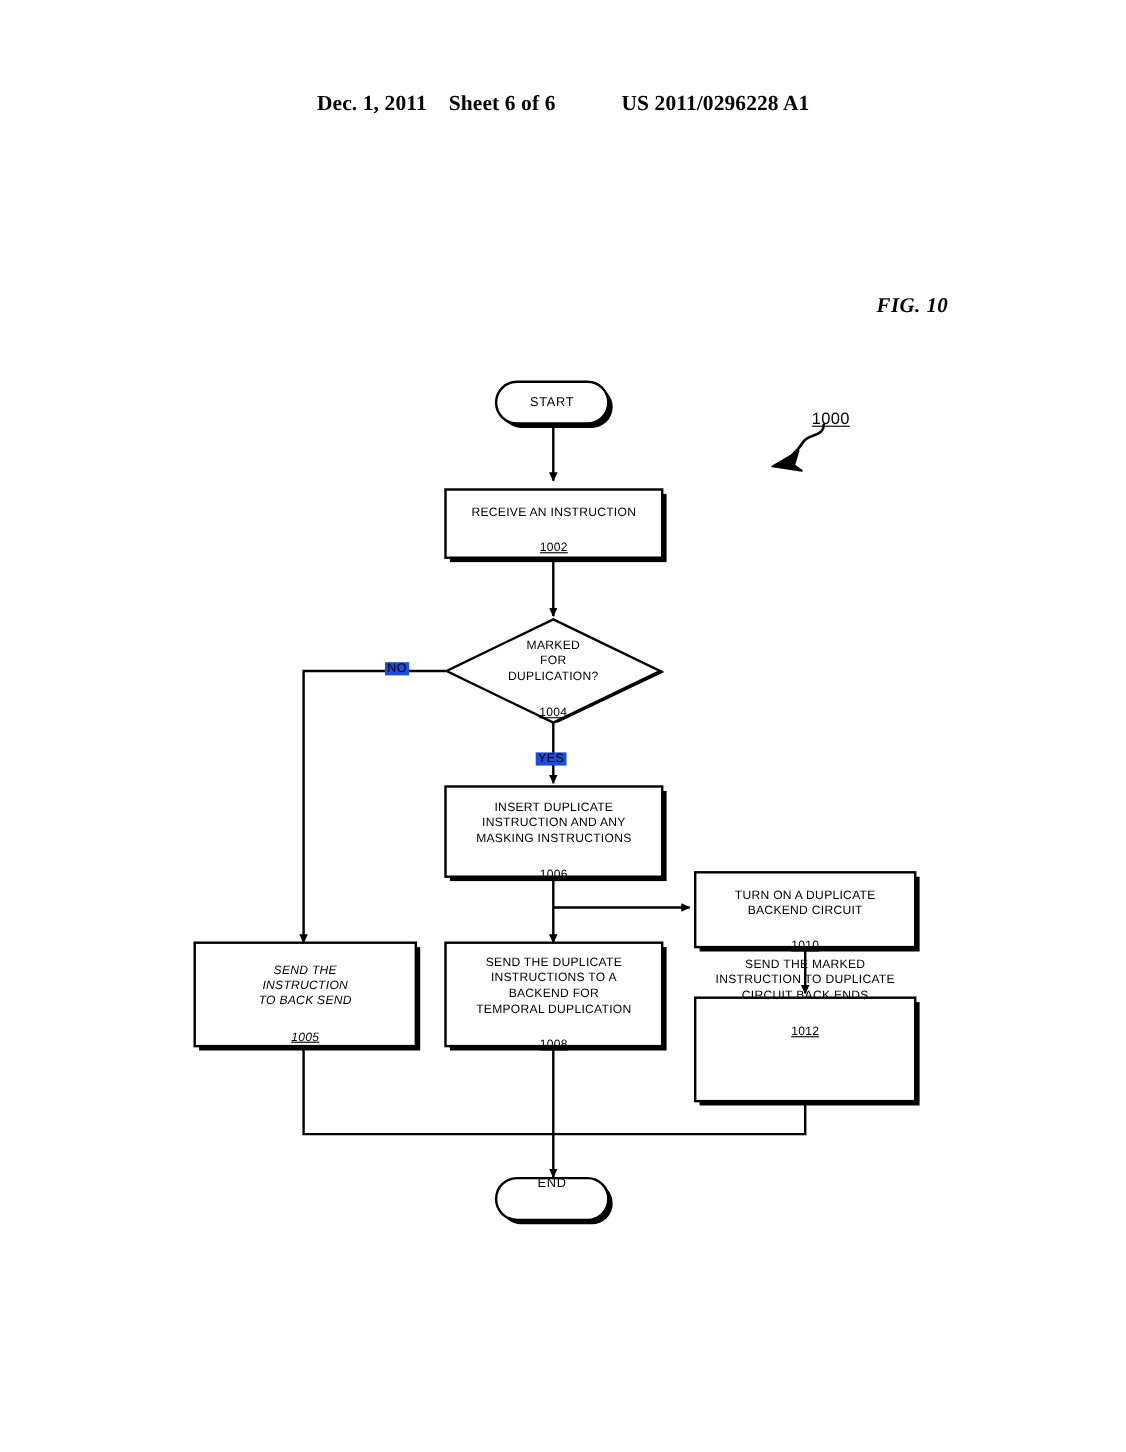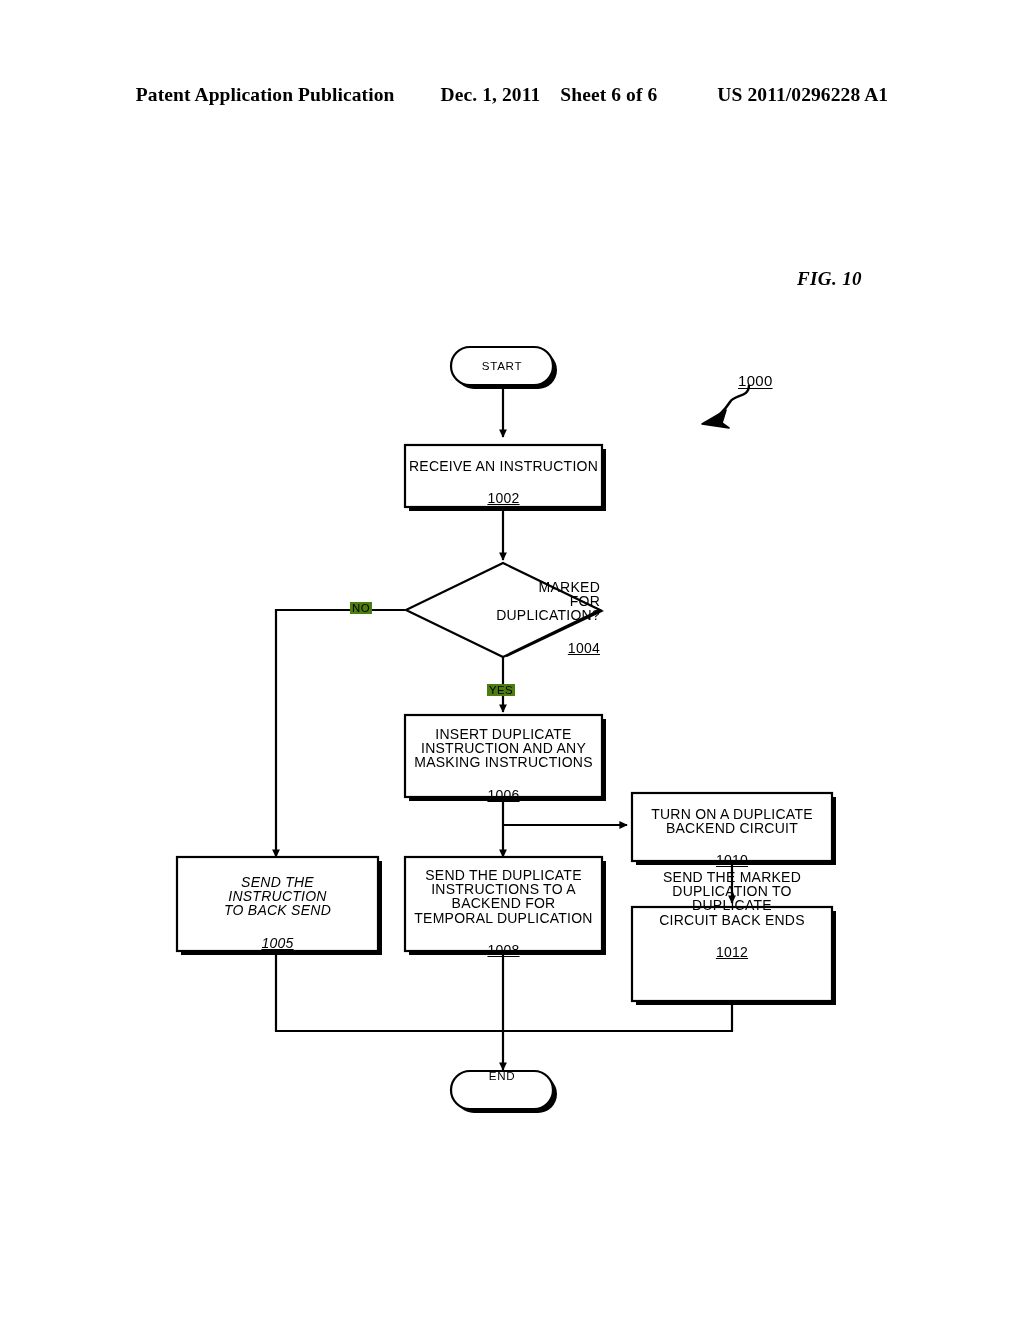--- a/index.html
+++ b/index.html
@@ -63,21 +63,21 @@
   }
   .flow-canvas svg {
     display: block;
   }
 
   
   .node-text {
     position: absolute;
     text-align: center;
     font-family: "Liberation Sans", sans-serif;
-    font-size: 14px;
+    font-size: 11px;
     line-height: 14.2px;
     letter-spacing: 0.25px;
     color: #000;
     pointer-events: none;
   }
   .node-text .ref {
     display: block;
     text-decoration: underline;
     text-underline-offset: 1px;
     margin-top: 18px;
@@ -85,38 +85,37 @@
   .terminator-text {
     font-size: 11.6px;
     letter-spacing: 0.7px;
   }
 
   .branch-label {
     position: absolute;
     font-family: "Liberation Sans", sans-serif;
     font-size: 11.4px;
     letter-spacing: 0.4px;
-    background: #4d7c0f;
+    background: #1d4ed8;
     padding: 0 2px;
   }
 
   .ref-callout {
     position: absolute;
     font-family: "Liberation Sans", sans-serif;
     font-size: 15px;
     letter-spacing: 0.3px;
     text-decoration: underline;
     text-underline-offset: 1.5px;
   }
 </style>
 </head>
 <body>
 
 <div class="page-header">
-  <span class="hdr-pub">Patent Application Publication</span>
   <span class="hdr-date">Dec. 1, 2011</span>
   <span class="hdr-sheet">Sheet 6 of 6</span>
   <span class="hdr-number">US 2011/0296228 A1</span>
 </div>
 
 <div class="fig-title">FIG. 10</div>
 
 <div class="flow-canvas">
   <svg width="1024" height="1320" viewBox="0 0 1024 1320" xmlns="http://www.w3.org/2000/svg">
     <defs>
@@ -194,21 +193,21 @@
 
 <div class="node-text terminator-text" style="left:451px; top:359px; width:102px;">
   <span>START</span>
 </div>
 
 <div class="node-text" style="left:405px; top:459px; width:197px;">
   <span>RECEIVE AN INSTRUCTION</span>
   <span class="ref">1002</span>
 </div>
 
-<div class="node-text" style="left:406px; top:580px; width:194px;text-align:right;">
+<div class="node-text" style="left:406px; top:580px; width:194px;">
   <span>MARKED</span><br>
   <span>FOR</span><br>
   <span>DUPLICATION?</span>
   <span class="ref">1004</span>
 </div>
 
 <div class="node-text" style="left:405px; top:727px; width:197px;">
   <span>INSERT DUPLICATE</span><br>
   <span>INSTRUCTION AND ANY</span><br>
   <span>MASKING INSTRUCTIONS</span>
@@ -231,21 +230,21 @@
 </div>
 
 <div class="node-text" style="left:632px; top:807px; width:200px;">
   <span>TURN ON A DUPLICATE</span><br>
   <span>BACKEND CIRCUIT</span>
   <span class="ref">1010</span>
 </div>
 
 <div class="node-text" style="left:632px; top:870px; width:200px;">
   <span>SEND THE MARKED</span><br>
-  <span>DUPLICATION TO DUPLICATE</span><br>
+  <span>INSTRUCTION TO DUPLICATE</span><br>
   <span>CIRCUIT BACK ENDS</span>
   <span class="ref">1012</span>
 </div>
 
 <div class="node-text terminator-text" style="left:451px; top:1069px; width:102px;text-align:center;">
   <span>END</span>
 </div>
 
 <div class="branch-label" style="left:350px; top:602px;">NO</div>
 <div class="branch-label" style="left:487px; top:684px;">YES</div>

